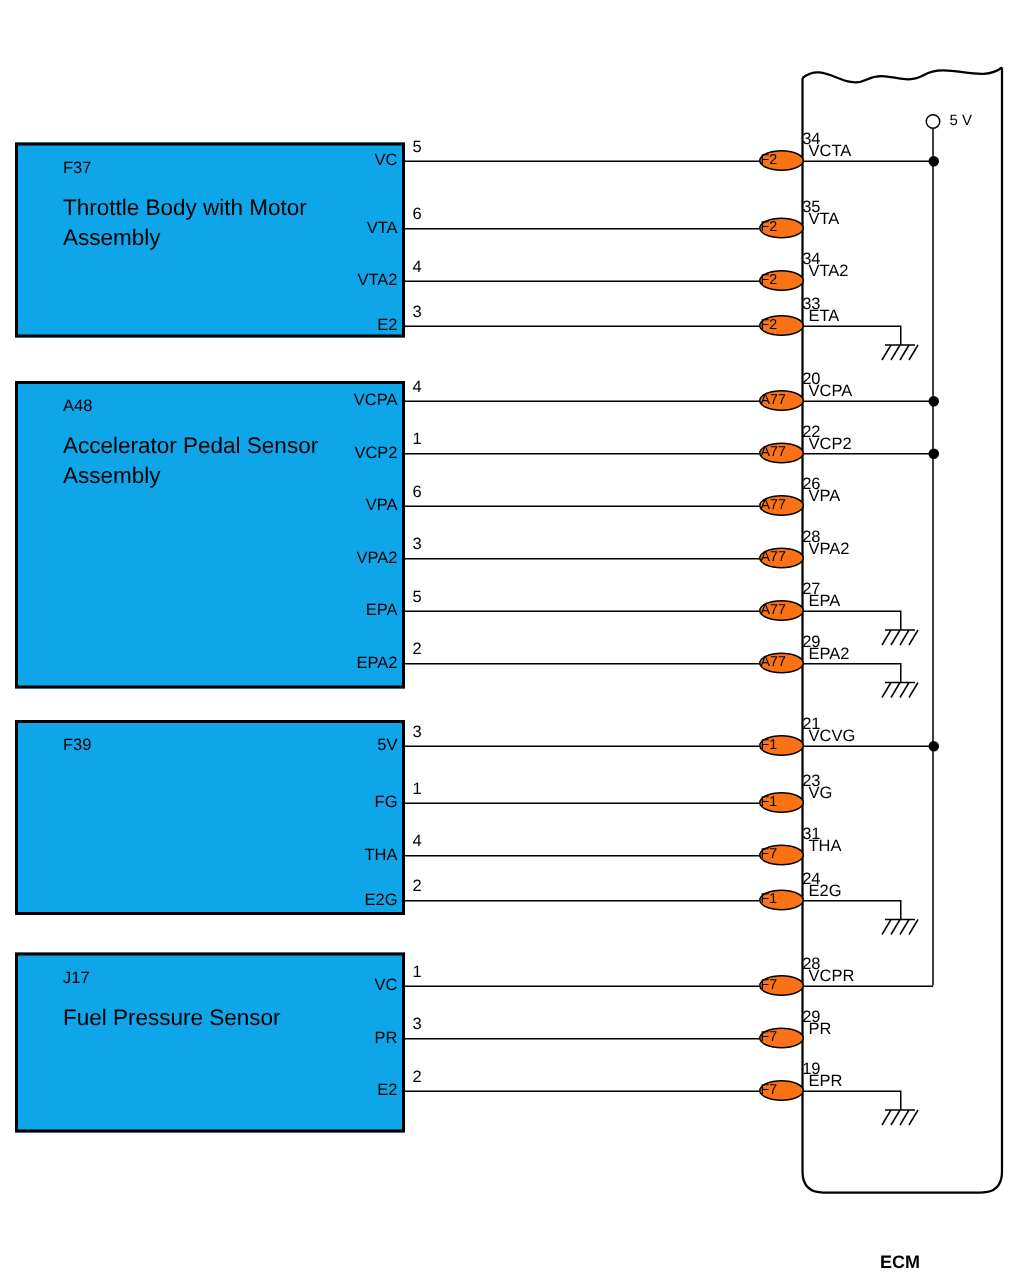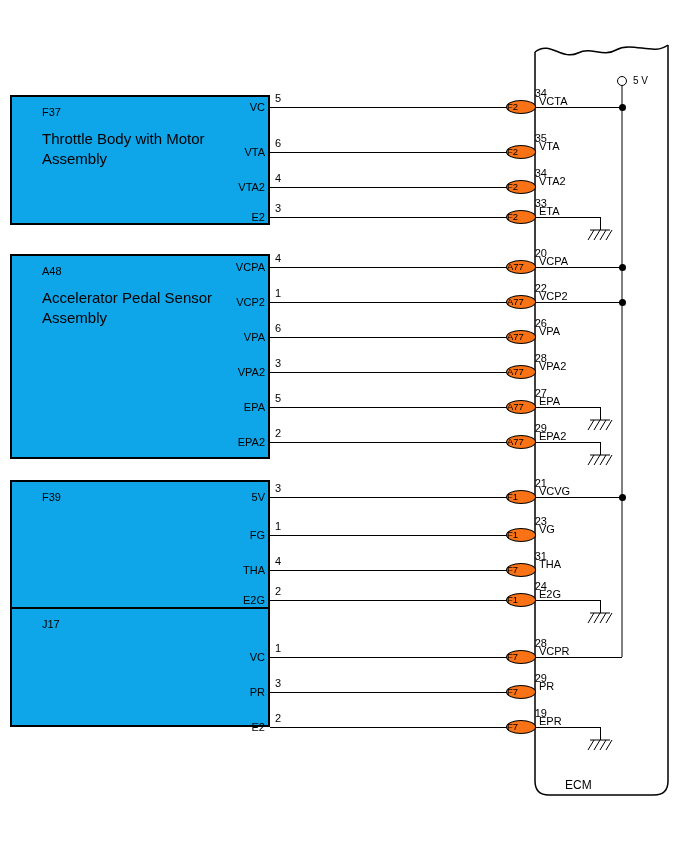--- a/index.html
+++ b/index.html
@@ -21,21 +21,21 @@
   .wire-num { position:absolute; left:275px; bottom:3px; line-height:11px; }
   .pin-num { position:absolute; left:495px; width:52px; bottom:8px; text-align:right; line-height:11px; }
   .oval { position:absolute; left:506px; top:-7px; width:30px; height:14px; background:#f97316; border:1px solid #000;
           border-radius:50%; text-align:left; font-size:9.5px; line-height:12px; }
   .signal { position:absolute; left:539px; bottom:0; line-height:11px; white-space:nowrap; }
   .dot { position:absolute; left:619px; top:-3px; width:7px; height:7px; border-radius:50%; background:#000; }
   .gnd-drop { position:absolute; left:600px; top:0; height:13px; width:0; border-left:1px solid #000; }
   .gnd { position:absolute; left:587px; top:12px; }
   .gnd line { stroke:#000; stroke-width:1; }
 
-  .ecm-label { position:absolute; left:565px; top:778px; width:70px; text-align:left; font-size:12px; z-index:2; }
+  .ecm-label { position:absolute; left:565px; top:834px; width:70px; text-align:center; font-size:12px; z-index:2;font-weight:bold; }
   .supply-label { position:absolute; left:633px; top:75px; font-size:10px; z-index:2; white-space:nowrap; }
 </style>
 </head>
 <body>
 
 <div class="diagram">
 
   <svg class="bg" width="688" height="852" viewBox="0 0 688 852">
     <path d="M535,52 L535,781 Q535,795 549,795 L654,795 Q668,795 668,781 L668,45" fill="none" stroke="#000" stroke-width="1.5"></path>
     <path d="M535,52 C550,40 562,61 578,53 C592,46 602,58 616,50 C632,41 654,56 668,45" fill="none" stroke="#000" stroke-width="1.5"></path>
@@ -47,22 +47,23 @@
     <div class="box-code">F37</div>
     <div class="box-desc">Throttle Body with Motor Assembly</div>
   </div>
   <div class="comp-box" style="top:254px;height:205px">
     <div class="box-code">A48</div>
     <div class="box-desc">Accelerator Pedal Sensor Assembly</div>
   </div>
   <div class="comp-box" style="top:480px;height:130px">
     <div class="box-code">F39</div>
   </div>
-  <div class="comp-box" style="top:607px;height:120px">
+  <div class="comp-box" style="top:635px;height:120px">
     <div class="box-code">J17</div>
+    <div class="box-desc">Fuel Pressure Sensor</div>
   </div>
 
   <div class="row" style="top:107px">
     <span class="pin-label">VC</span>
     <span class="wire w-5v"></span>
     <span class="wire-num">5</span>
     <span class="pin-num">34</span>
     <span class="oval">F2</span>
     <span class="signal">VCTA</span>
     <span class="dot"></span>

